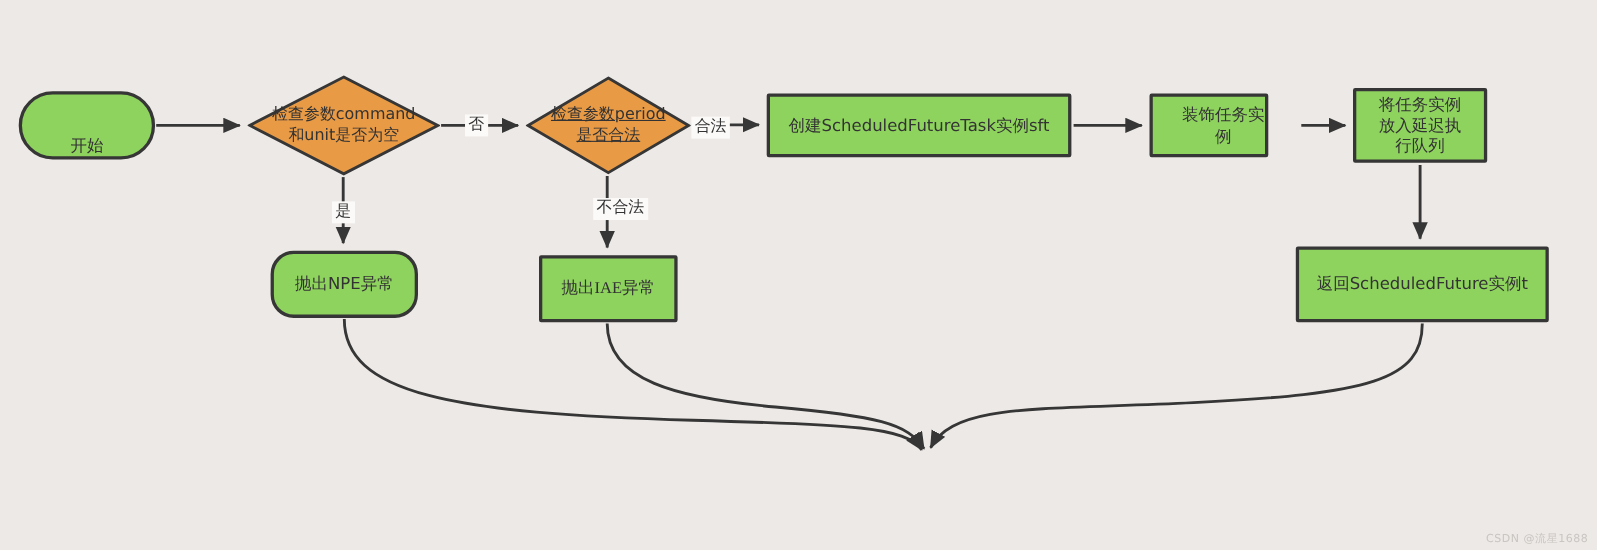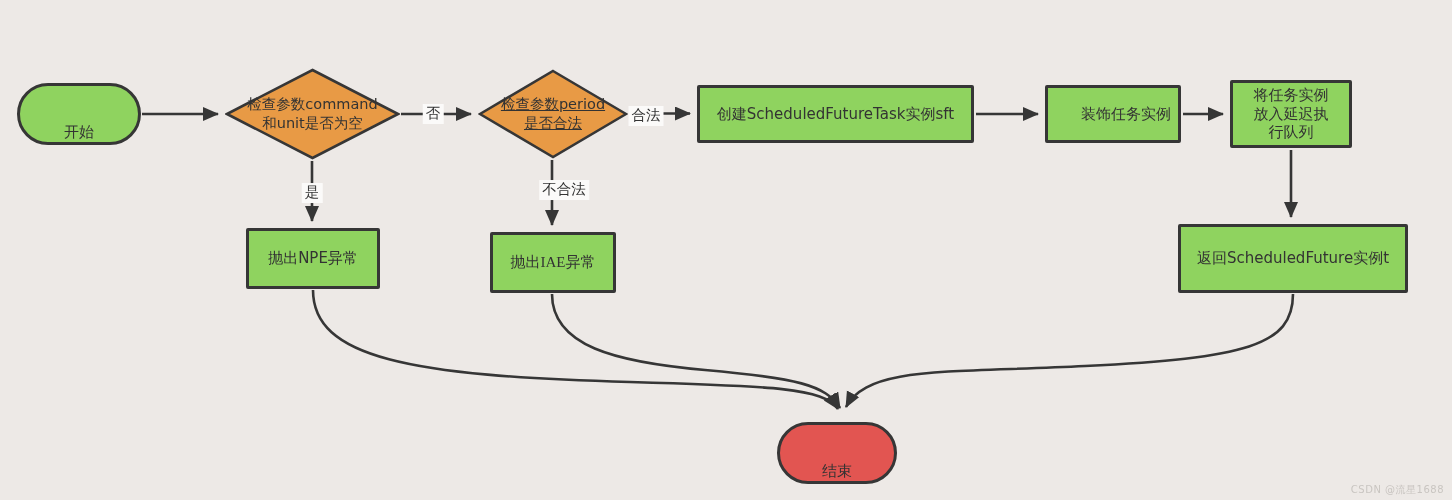--- a/index.html
+++ b/index.html
@@ -96,45 +96,42 @@
       <polygon points="75,2 148,45 75,88 2,45" fill="var(--orange)" stroke="var(--line)" stroke-width="2.6"></polygon>
     </svg>
     <span class="diamond-label">检查参数period
 是否合法</span>
   </div>
 
   <div class="node rect" style="left:697px; top:85px; width:277px; height:58px;">
     <span>创建ScheduledFutureTask实例sft</span>
   </div>
 
-  <div class="node rect" style="left:1045px; top:85px; width:136px; height:58px;padding-left:26px;">
+  <div class="node rect" style="left:1045px; top:85px; width:108px; height:58px;padding-left:26px;">
     <span>装饰任务实例</span>
   </div>
 
   <div class="node rect" style="left:1230px; top:80px; width:122px; height:68px; line-height:1.25;align-items:center;">
     <span>将任务实例
 放入延迟执
 行队列</span>
   </div>
 
-  <div class="node rect" style="left:246px; top:228px; width:134px; height:61px;">
+  <div class="node rect" style="left:246px; top:228px; width:134px; height:61px;border-radius:21px;">
     <span>抛出NPE异常</span>
   </div>
 
   <div class="node rect" style="left:490px; top:232px; width:126px; height:61px;font-family:Liberation Serif, serif;">
     <span>抛出IAE异常</span>
   </div>
 
   <div class="node rect" style="left:1178px; top:224px; width:230px; height:69px;">
     <span>返回ScheduledFuture实例t</span>
   </div>
 
-  <div class="node terminal end" style="left:777px; top:422px; width:120px; height:62px;">
-    <span>结束</span>
-  </div>
 
   <div class="edge-label" style="left:433px; top:114px;">否</div>
   <div class="edge-label" style="left:646px; top:116px;">合法</div>
   <div class="edge-label" style="left:312px; top:193px;">是</div>
   <div class="edge-label" style="left:564px; top:190px;">不合法</div>
 
   <div class="watermark">CSDN @流星1688</div>
 </div>
 
 </body></html>

